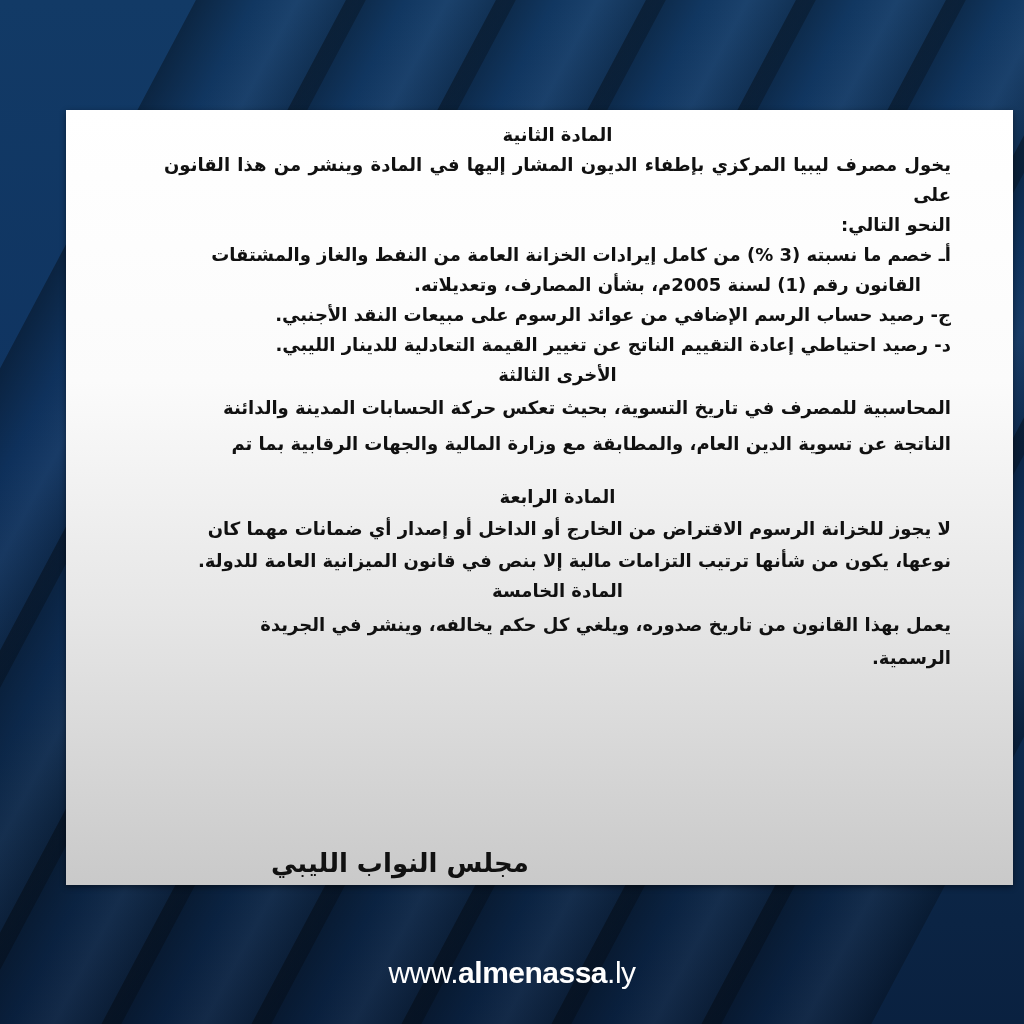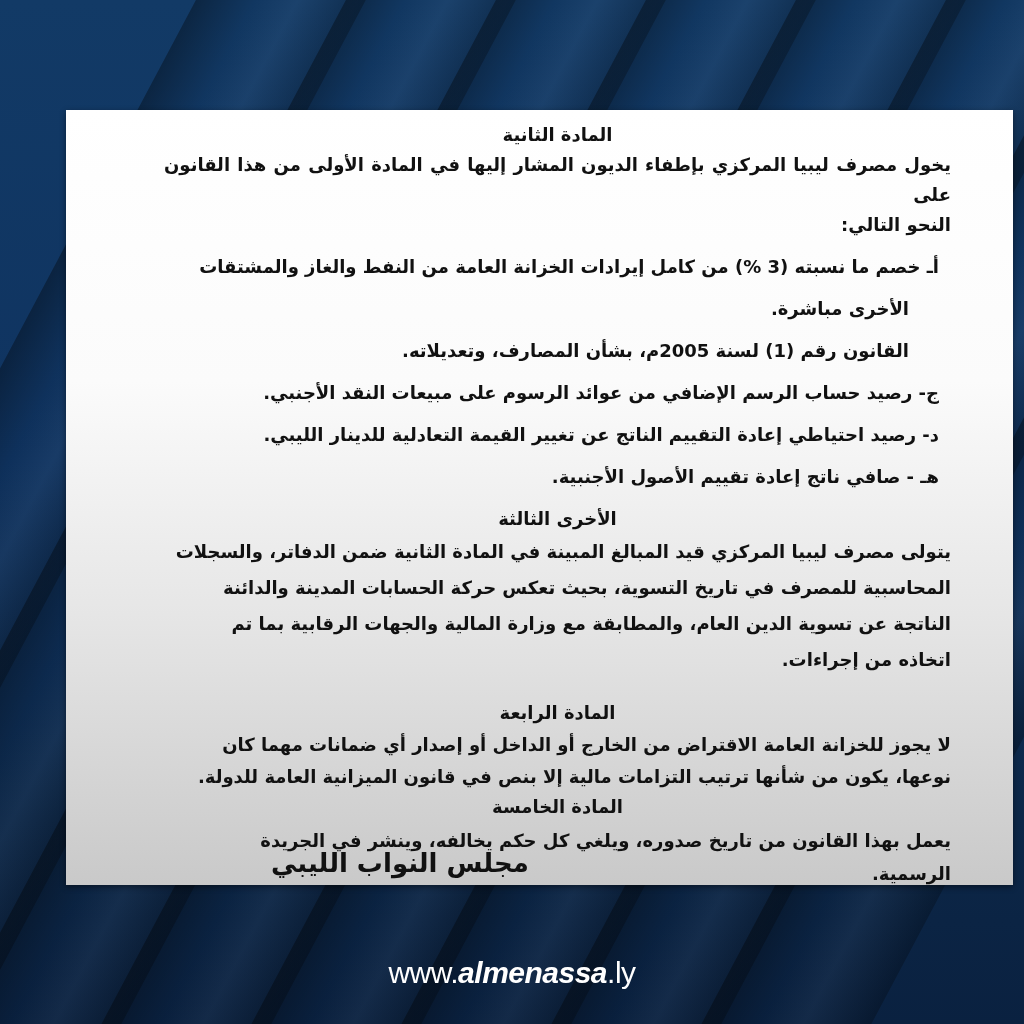--- a/index.html
+++ b/index.html
@@ -26,70 +26,66 @@
     color: #111;
   }
   .content {
     position: absolute; left: 98px; right: 62px; top: 10px;
     font-family: "DejaVu Sans", sans-serif; font-weight: bold;
     font-size: 18px; line-height: 30px;
     text-align: justify;
   }
   .heading { text-align: center; font-size: 18px; line-height: 30px; }
   .p { margin: 0; }
-  .item { margin: 12px; }
+  .item { margin: 0; }
   .indent { padding-right: 30px; }
   .signature {
     position: absolute; left: 205px; top: 738px;
     font-weight: bold; font-size: 26px; direction: rtl;
     color: #111;
   }
   .footer-url {
     position: absolute; left: 0; right: 0; top: 956px;
     text-align: center; color: #ffffff;
     font-family: "Liberation Sans", sans-serif; font-size: 30px; letter-spacing: -0.5px;
   }
-  .footer-url .bold { font-weight: bold; font-style: italic; }
+  .footer-url .bold { font-weight: bold; }
 </style>
 </head>
 <body>
 
 <div class="bg">
   <div class="stripe" style="left:-60px"></div>
   <div class="stripe" style="left:90px"></div>
   <div class="stripe" style="left:240px"></div>
   <div class="stripe" style="left:390px"></div>
   <div class="stripe" style="left:540px"></div>
   <div class="stripe" style="left:690px"></div>
   <div class="stripe" style="left:840px"></div>
   <div class="stripe" style="left:990px"></div>
 </div>
 
 <div class="card">
   <div class="content">
 
     <div class="heading">المادة الثانية</div>
-    <p class="p">يخول مصرف ليبيا المركزي بإطفاء الديون المشار إليها في المادة الأولى من هذا القانون على</p>
+    <p class="p">يخول مصرف ليبيا المركزي بإطفاء الديون المشار إليها في المادة وينشر من هذا القانون على</p>
     <p class="p">النحو التالي:</p>
 
     <p class="item">أـ خصم ما نسبته (3 %) من كامل إيرادات الخزانة العامة من النفط والغاز والمشتقات</p>
-    <p class="item indent">الأخرى مباشرة.</p>
     <p class="item indent">القانون رقم (1) لسنة 2005م، بشأن المصارف، وتعديلاته.</p>
     <p class="item">ج- رصيد حساب الرسم الإضافي من عوائد الرسوم على مبيعات النقد الأجنبي.</p>
     <p class="item">د- رصيد احتياطي إعادة التقييم الناتج عن تغيير القيمة التعادلية للدينار الليبي.</p>
-    <p class="item">هـ - صافي ناتج إعادة تقييم الأصول الأجنبية.</p>
 
     <div class="heading">الأخرى الثالثة</div>
-    <p class="p" style="line-height:36px">يتولى مصرف ليبيا المركزي قيد المبالغ المبينة في المادة الثانية ضمن الدفاتر، والسجلات</p>
     <p class="p" style="line-height:36px">المحاسبية للمصرف في تاريخ التسوية، بحيث تعكس حركة الحسابات المدينة والدائنة</p>
     <p class="p" style="line-height:36px">الناتجة عن تسوية الدين العام، والمطابقة مع وزارة المالية والجهات الرقابية بما تم</p>
-    <p class="p" style="line-height:36px">اتخاذه من إجراءات.</p>
 
     <div class="heading" style="margin-top:20px">المادة الرابعة</div>
-    <p class="p" style="line-height:34px">لا يجوز للخزانة العامة الاقتراض من الخارج أو الداخل أو إصدار أي ضمانات مهما كان</p>
+    <p class="p" style="line-height:34px">لا يجوز للخزانة الرسوم الاقتراض من الخارج أو الداخل أو إصدار أي ضمانات مهما كان</p>
     <p class="p" style="line-height:30px">نوعها، يكون من شأنها ترتيب التزامات مالية إلا بنص في قانون الميزانية العامة للدولة.</p>
 
     <div class="heading">المادة الخامسة</div>
     <p class="p" style="line-height:38px">يعمل بهذا القانون من تاريخ صدوره، ويلغي كل حكم يخالفه، وينشر في الجريدة</p>
     <p class="p" style="line-height:28px">الرسمية.</p>
   </div>
 
   <div class="signature">مجلس النواب الليبي</div>
 </div>
 

